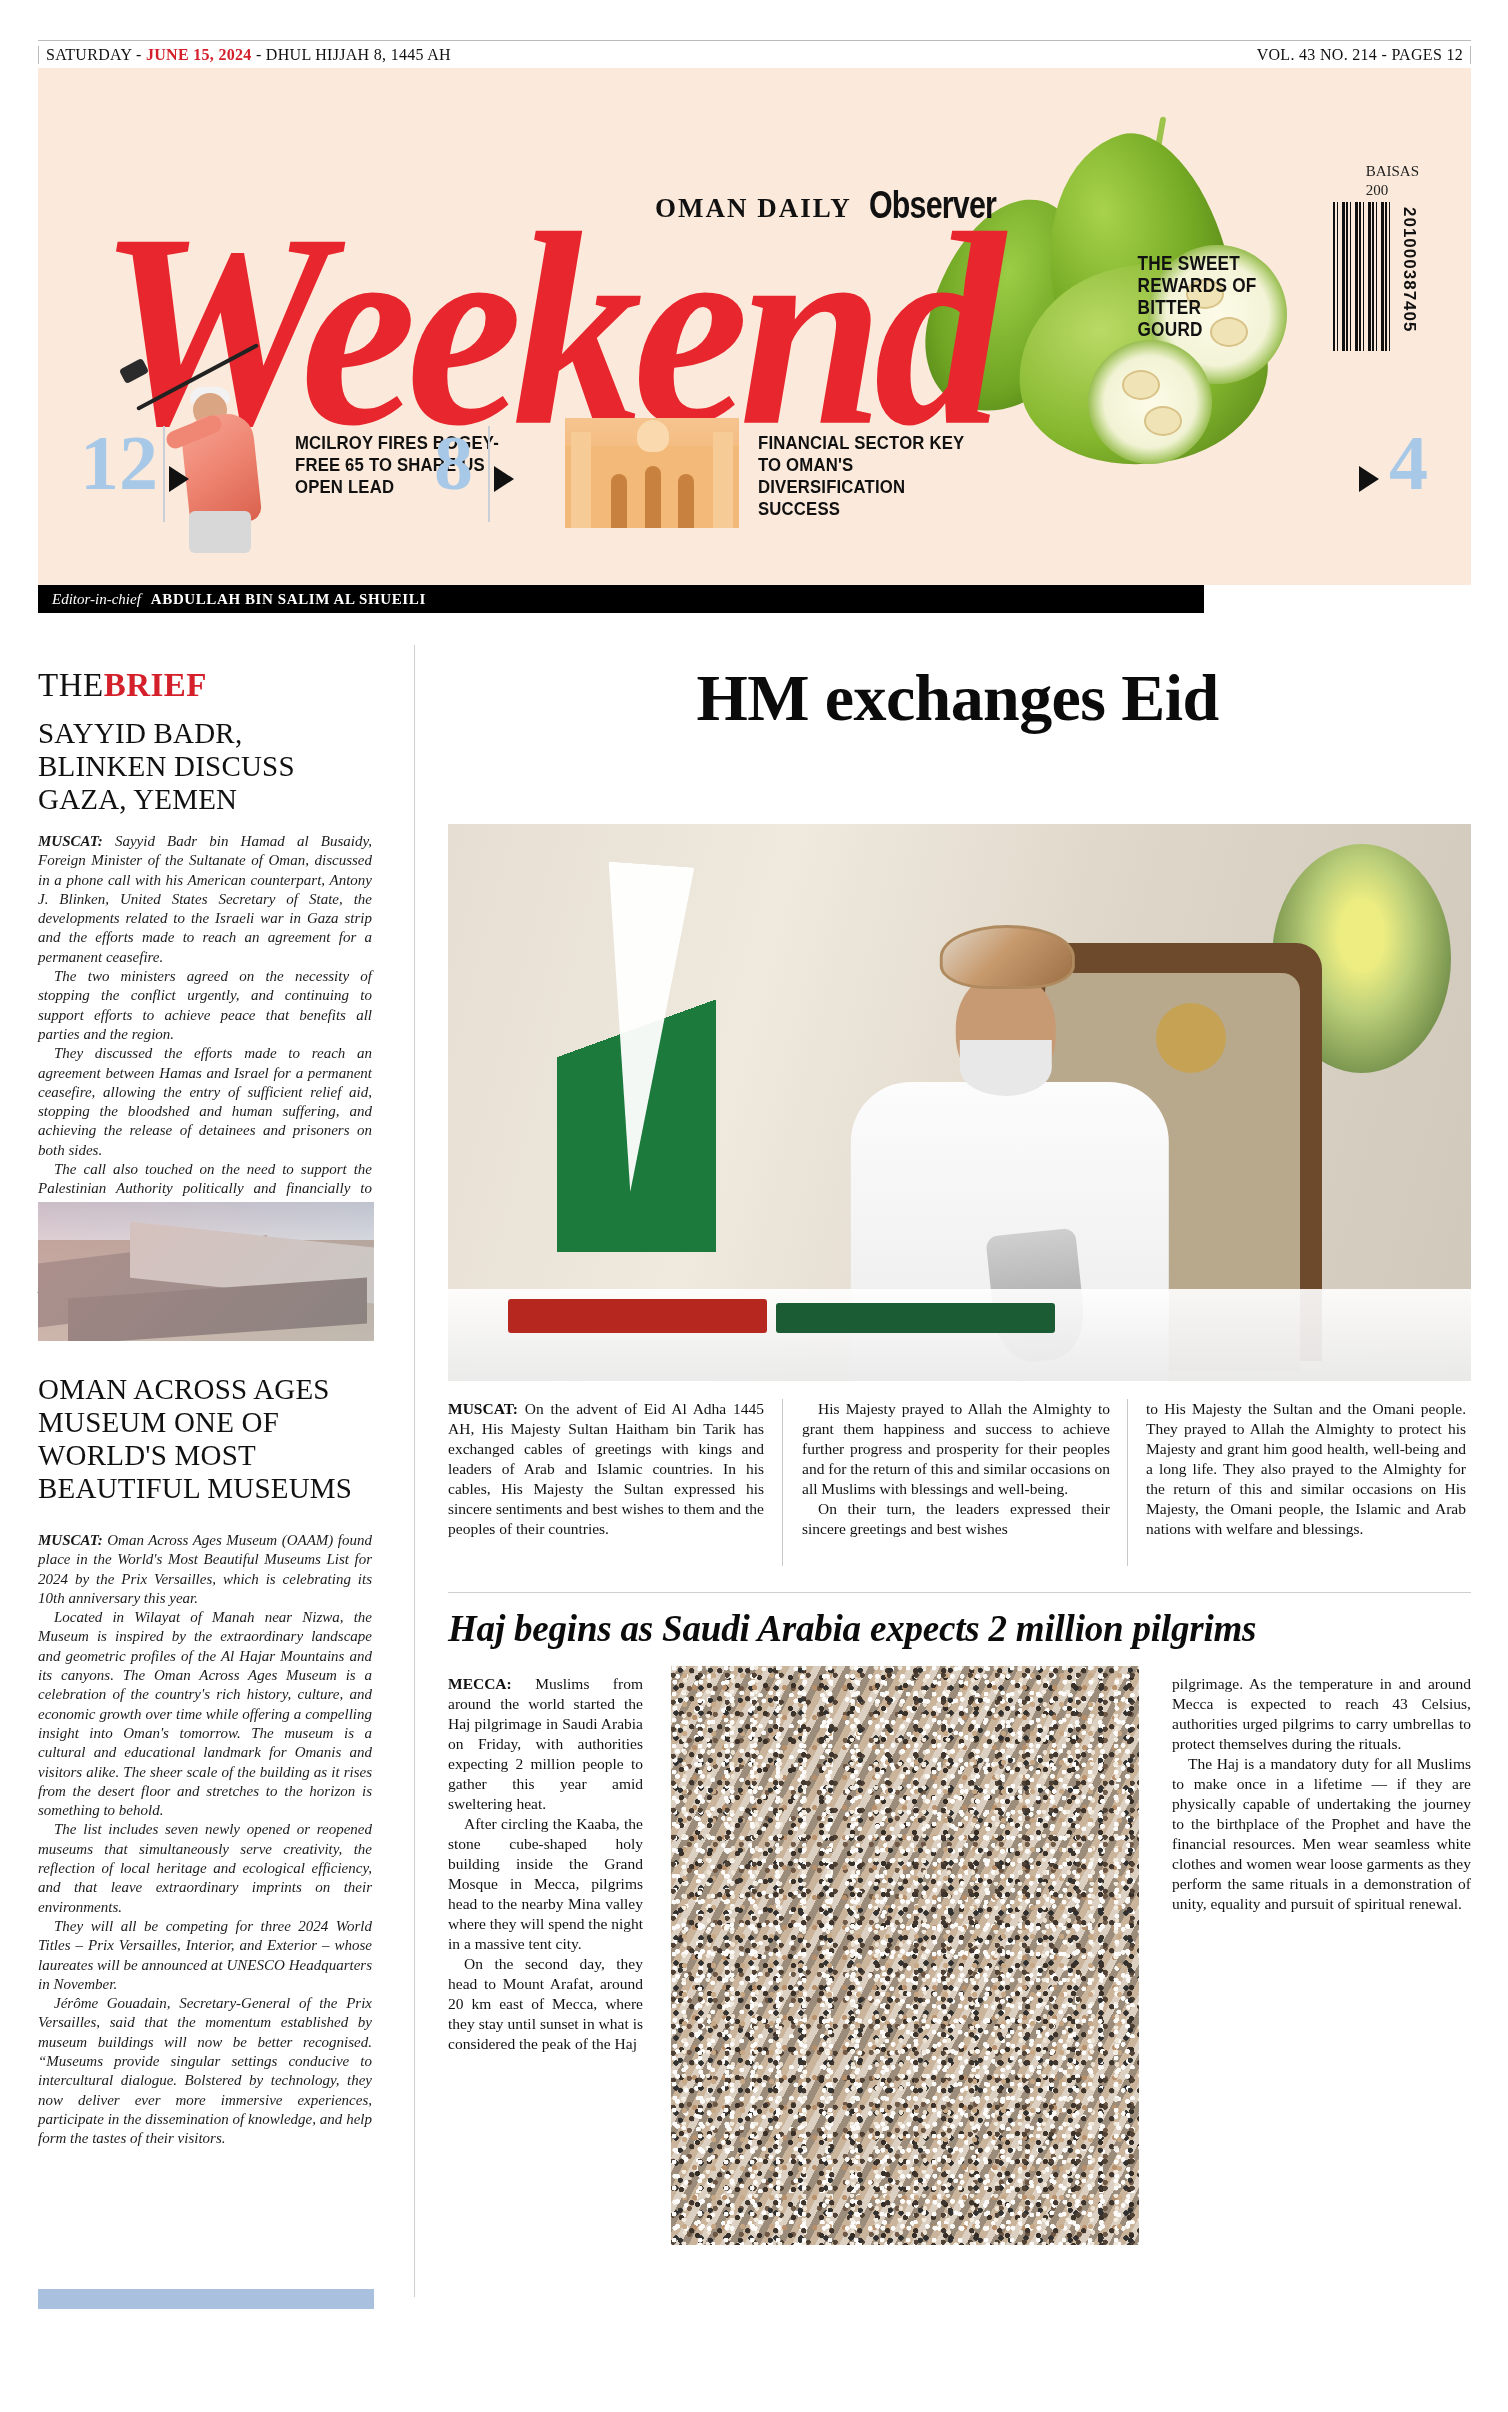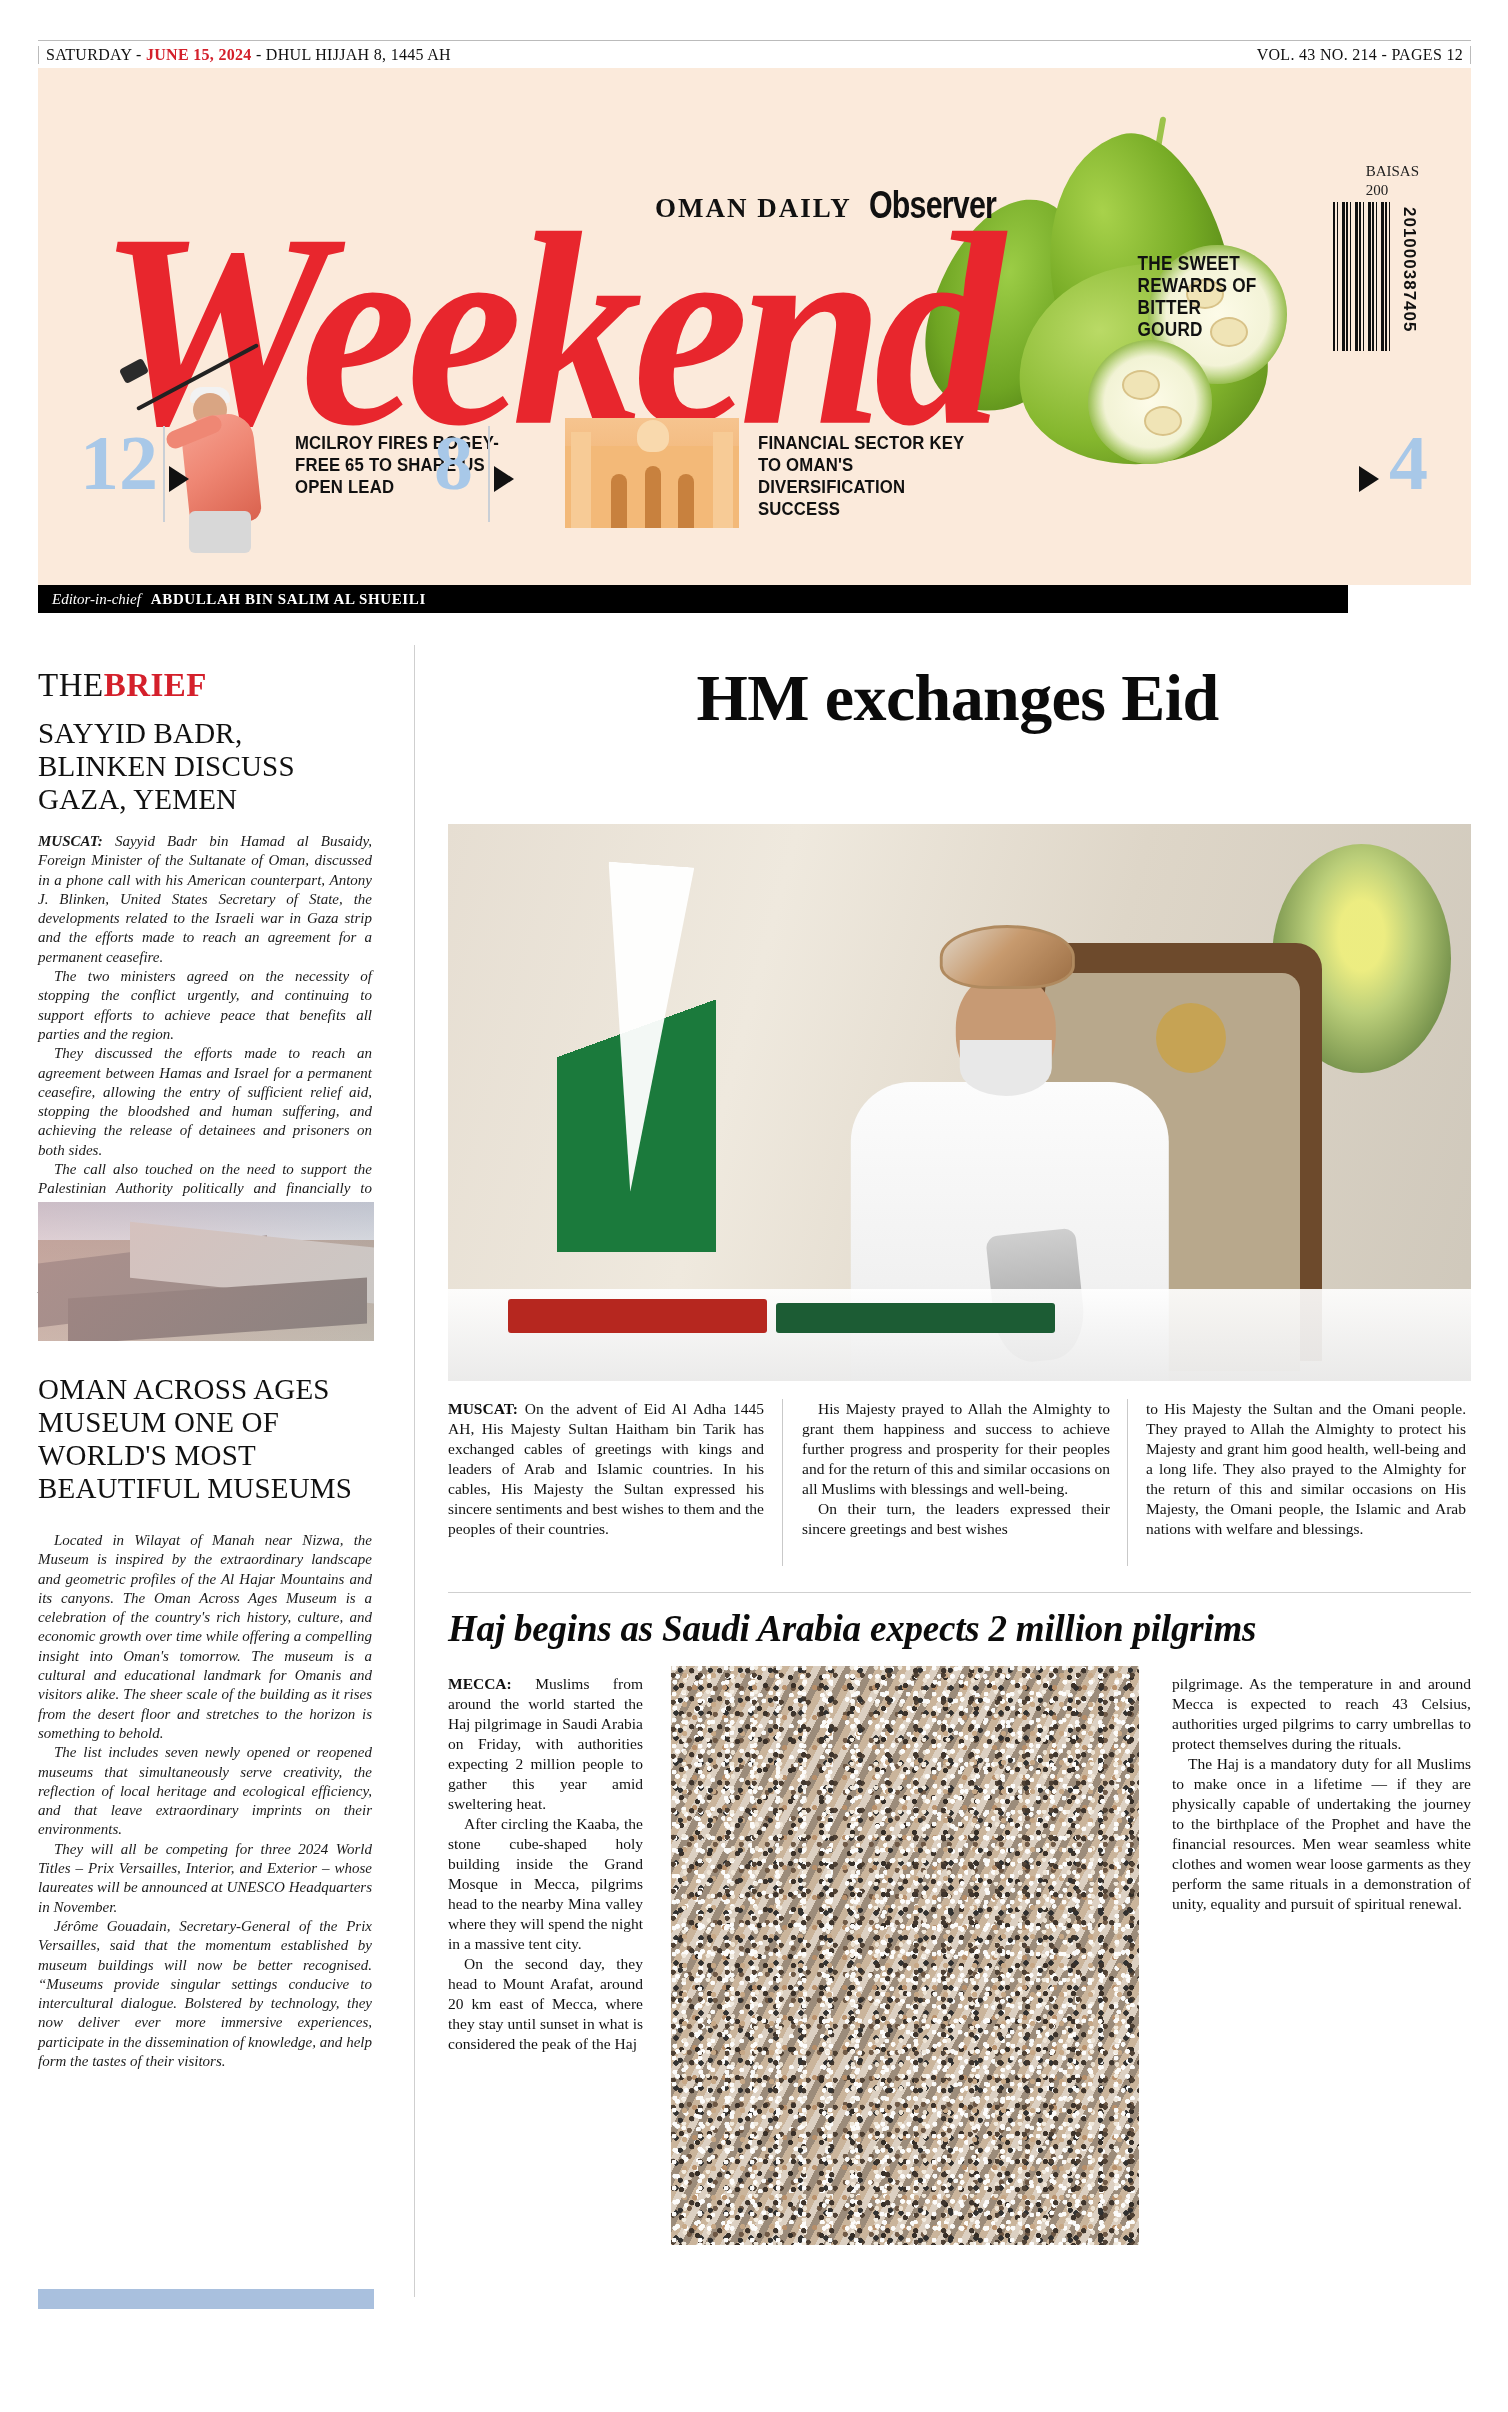--- a/index.html
+++ b/index.html
@@ -76,21 +76,21 @@
   .golf-clubhead{position:absolute;left:-26px;top:-4px;width:26px;height:16px;background:#2b2b2b;border-radius:4px;transform:rotate(-28deg);}
   .golf-arm{position:absolute;left:18px;top:56px;width:58px;height:18px;background:#ef8774;border-radius:9px;transform:rotate(-22deg);}
 
   .bldg{position:absolute;left:527px;top:350px;width:174px;height:109px;background:linear-gradient(180deg,#f6c48f 0%,#efa962 100%);}
   .bldg .b-wall{position:absolute;left:0;top:28px;width:174px;height:82px;background:#f3b978;}
   .bldg .b-dome{position:absolute;left:72px;top:2px;width:32px;height:32px;border-radius:50% 50% 40% 40%;background:#f9d9ad;}
   .bldg .b-arch{position:absolute;top:56px;width:16px;height:54px;background:#c8813e;border-radius:8px 8px 0 0;}
   .bldg .b-tower{position:absolute;top:14px;width:20px;height:96px;background:#f7cb96;}
 
   
-  .editorbar{position:absolute;left:38px;top:585px;width:1310px;height:28px;background:#000;color:#fff;
+  .editorbar{position:absolute;left:38px;top:585px;width:1166px;height:28px;background:#000;color:#fff;
      display:flex;align-items:center;padding-left:14px;box-sizing:border-box;}
   .editorbar i{font-style:italic;font-size:15px;margin-right:10px;}
   .editorbar b{font-size:15px;letter-spacing:0.6px;}
 
   
   .body{position:absolute;left:38px;top:637px;width:1433px;}
   .rule-v{position:absolute;width:1px;background:#cfcfcf;}
 
   .brief-title{position:absolute;left:0;top:30px;font-size:33px;letter-spacing:0.5px;}
   .brief-title .the{color:#111;}
@@ -284,20 +284,21 @@
       <div class="mp-land"></div>
       <div class="mp-roofA"></div>
       <div class="mp-roofB"></div>
       <div class="mp-roofC"></div>
       <div class="mp-pink"></div>
     </div>
 
     <div class="sb-head" style="top:736px;">OMAN ACROSS AGES MUSEUM ONE OF WORLD'S MOST BEAUTIFUL MUSEUMS</div>
 
     <div class="sb-body" style="top:894px;">
+      <p class="first"><b>MUSCAT:</b><span> Oman Across Ages Museum (OAAM) found place in the World's Most Beautiful Museums List for 2024 by the Prix Versailles, which is celebrating its 10th anniversary this year.</span></p>
       <p>Located in Wilayat of Manah near Nizwa, the Museum is inspired by the extraordinary landscape and geometric profiles of the Al Hajar Mountains and its canyons. The Oman Across Ages Museum is a celebration of the country's rich history, culture, and economic growth over time while offering a compelling insight into Oman's tomorrow. The museum is a cultural and educational landmark for Omanis and visitors alike. The sheer scale of the building as it rises from the desert floor and stretches to the horizon is something to behold.</p>
       <p>The list includes seven newly opened or reopened museums that simultaneously serve creativity, the reflection of local heritage and ecological efficiency, and that leave extraordinary imprints on their environments.</p>
       <p>They will all be competing for three 2024 World Titles – Prix Versailles, Interior, and Exterior – whose laureates will be announced at UNESCO Headquarters in November.</p>
       <p>Jérôme Gouadain, Secretary-General of the Prix Versailles, said that the momentum established by museum buildings will now be better recognised. “Museums provide singular settings conducive to intercultural dialogue. Bolstered by technology, they now deliver ever more immersive experiences, participate in the dissemination of knowledge, and help form the tastes of their visitors.</p>
     </div>
 
     <div class="blue-footer" style="position:absolute;left:0;top:1652px;"></div>
 
     <div class="mainhead" style="left:406px;top:26px;width:1027px;">
       <div>HM exchanges Eid</div>

